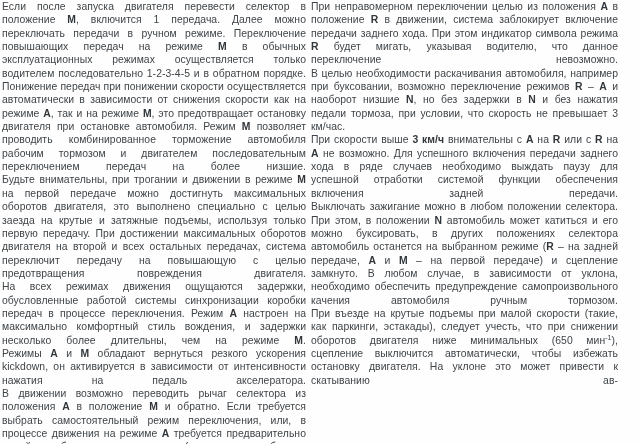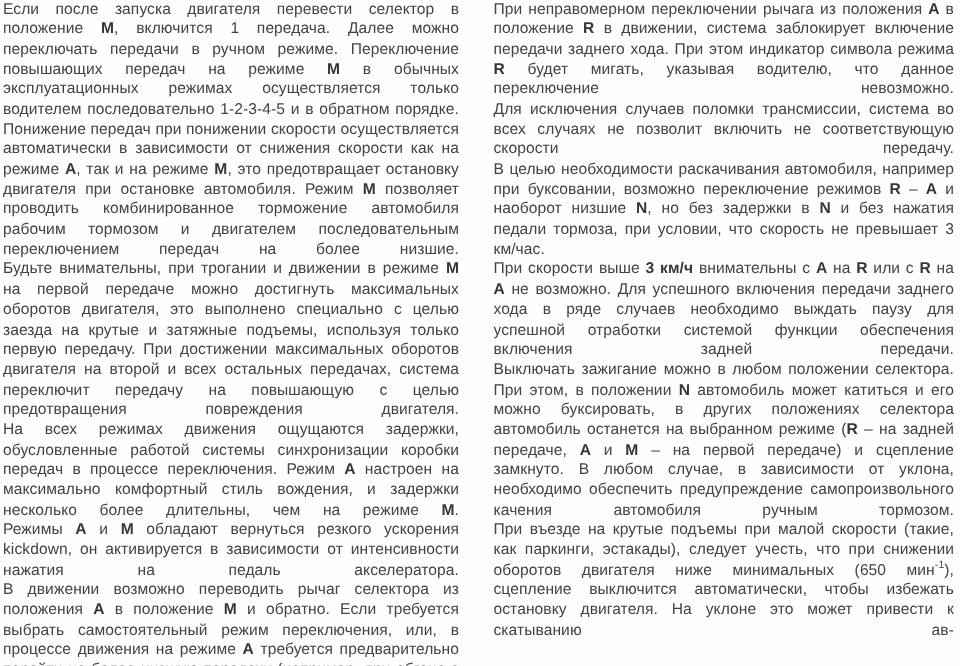--- a/index.html
+++ b/index.html
@@ -25,21 +25,20 @@
   }
 
   .columns {
     position: absolute;
     left: 0;
     top: 0;
     width: 640px;
     height: 444px;
     display: flex;
     flex-direction: row;
-    gap: 18px;
   }
 
   .column {
     width: 306px;
     box-sizing: border-box;
   }
 
   .column-left  { padding-left: 2px; }
   .column-right { padding-left: 5px; width: 312px; }
 
@@ -78,22 +77,21 @@
 
     <div class="column column-left">
         <p class="para flush"><span>Если после запуска двигателя перевести селектор в положение </span><b>M</b><span>, включится 1 передача. Далее можно переключать передачи в ручном режиме. Переключение повышающих передач на режиме </span><b>M</b><span> в обычных эксплуатационных режимах осуществляется только водителем последовательно 1-2-3-4-5 и в обратном порядке. Понижение передач при понижении скорости осуществляется автоматически в зависимости от снижения скорости как на режиме </span><b>A</b><span>, так и на режиме </span><b>M</b><span>, это предотвращает остановку двигателя при остановке автомобиля. Режим </span><b>M</b><span> позволяет проводить комбинированное торможение автомобиля рабочим тормозом и двигателем последовательным переключением передач на более низшие.</span></p>
         <p class="para flush"><span>Будьте внимательны, при трогании и движении в режиме </span><b>M</b><span> на первой передаче можно достигнуть максимальных оборотов двигателя, это выполнено специально с целью заезда на крутые и затяжные подъемы, используя только первую передачу. При достижении максимальных оборотов двигателя на второй и всех остальных передачах, система переключит передачу на повышающую с целью предотвращения повреждения двигателя.</span></p>
         <p class="para flush"><span>На всех режимах движения ощущаются задержки, обусловленные работой системы синхронизации коробки передач в процессе переключения. Режим </span><b>A</b><span> настроен на максимально комфортный стиль вождения, и задержки несколько более длительны, чем на режиме </span><b>M</b><span>.</span></p>
         <p class="para flush"><span>Режимы </span><b>A</b><span> и </span><b>M</b><span> обладают вернуться резкого ускорения kickdown, он активируется в зависимости от интенсивности нажатия на педаль акселератора.</span></p>
         <p class="para flush"><span>В движении возможно переводить рычаг селектора из положения </span><b>A</b><span>  в положение </span><b>M</b><span> и обратно. Если требуется выбрать самостоятельный режим переключения, или, в процессе движения на режиме </span><b>A</b><span> требуется предварительно перейти на более низшую передачу (например, при обгоне с выез-</span></p>
       </div>
 
     <div class="column column-right">
-        <p class="para flush"><span>При неправомерном переключении рычага из положения </span><b>A</b><span> в положение </span><b>R</b><span> в движении, система заблокирует включение передачи заднего хода. При этом индикатор символа режима </span><b>R</b><span> будет мигать, указывая водителю, что данное переключение невозможно.</span></p>
-        <p class="para flush"><span>Для исключения случаев поломки трансмиссии, система во всех случаях не позволит включить не соответствующую скорости передачу.</span></p>
+        <p class="para flush"><span>При неправомерном переключении целью из положения </span><b>A</b><span> в положение </span><b>R</b><span> в движении, система заблокирует включение передачи заднего хода. При этом индикатор символа режима </span><b>R</b><span> будет мигать, указывая водителю, что данное переключение невозможно.</span></p>
         <p class="para flush"><span>В целью необходимости раскачивания автомобиля, например при буксовании, возможно переключение режимов </span><b>R</b><span> – </span><b>A</b><span> и наоборот низшие </span><b>N</b><span>, но без задержки в </span><b>N</b><span> и без нажатия педали тормоза, при условии, что скорость не превышает 3 км/час.</span></p>
         <p class="para flush"><span>При скорости выше </span><b>3 км/ч</b><span> внимательны с </span><b>A</b><span> на </span><b>R</b><span> или с </span><b>R</b><span> на </span><b>A</b><span> не возможно. Для успешного включения передачи заднего хода в ряде случаев необходимо выждать паузу для успешной отработки системой функции обеспечения включения задней передачи.</span></p>
         <p class="para flush"><span>Выключать зажигание можно в любом положении селектора. При этом, в положении </span><b>N</b><span> автомобиль может катиться и его можно буксировать, в других положениях селектора автомобиль останется на выбранном режиме (</span><b>R</b><span> – на задней передаче, </span><b>A</b><span> и </span><b>M</b><span> – на первой передаче) и сцепление замкнуто. В любом случае, в зависимости от уклона, необходимо обеспечить предупреждение самопроизвольного качения автомобиля ручным тормозом.</span></p>
         <p class="para flush"><span>При въезде на крутые подъемы при малой скорости (такие, как паркинги, эстакады), следует учесть, что при снижении оборотов двигателя ниже минимальных (650 мин</span><sup>-1</sup><span>), сцепление выключится автоматически, чтобы избежать остановку двигателя. На уклоне это может привести к скатыванию ав-</span></p>
       </div>
 
   </div>
 </div>
 
 </body></html>

